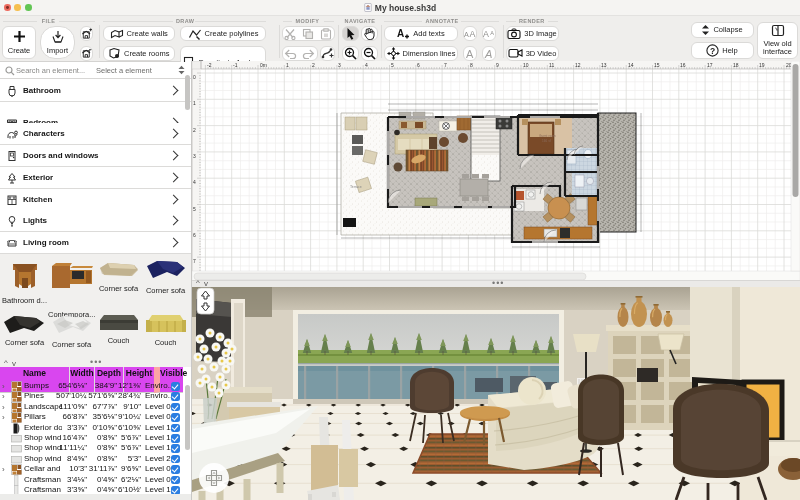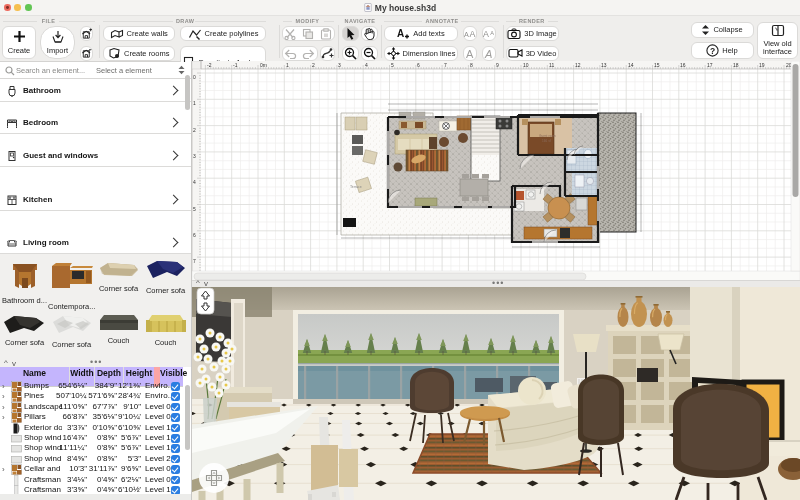--- a/index.html
+++ b/index.html
@@ -16,21 +16,21 @@
 .btn.sel{background:#d5d3d1;}
 #sidebar{position:absolute;left:0;top:62px;width:192px;height:438px;background:#fff;border-right:1px solid #c9c8c6;}
 #search{position:absolute;left:0;top:0;width:191px;height:17px;border-bottom:1px solid #d8d7d5;font-size:7.5px;color:#8a8a88;}
 .cat{position:absolute;left:0;width:191px;height:22px;background:#fff;border-bottom:1px solid #dcdbd9;}
 .cat .txt{position:absolute;left:23px;top:6px;font-size:8px;font-weight:bold;color:#141414;}
 .chev{position:absolute;width:7px;height:7px;border-right:1.6px solid #333;border-top:1.6px solid #333;transform:rotate(45deg);}
 #catalog{position:absolute;left:0;top:192px;width:191px;height:106px;background:#f1f0ee;}
 .thumb{position:absolute;text-align:center;width:47px;font-size:7.5px;color:#222;white-space:nowrap;}
 #fdiv{position:absolute;left:0;top:298px;width:191px;height:7px;background:#f1f0ee;}
 #ftable{position:absolute;left:0;top:305px;width:191px;height:127px;background:#fff;font-size:8px;color:#111;}
-.th{position:absolute;top:0;height:20px;font-weight:bold;font-size:8.5px;background:#c4b5fd;border-bottom:1px solid #d0cfcd;line-height:13px;}
+.th{position:absolute;top:0;height:26px;font-weight:bold;font-size:8.5px;background:#d946ef;border-bottom:1px solid #d0cfcd;line-height:13px;}
 .tr{position:absolute;left:0;width:183px;height:10.4px;}
 .td{position:absolute;top:0;height:10.4px;line-height:10.4px;overflow:hidden;}
 .num{text-align:right;}
 .cb{position:absolute;width:8.5px;height:8.5px;top:1px;background:#2a7de1;border-radius:2.5px;}
 .cb:after{content:"";position:absolute;left:2.2px;top:0.8px;width:3px;height:5px;border:solid #fff;border-width:0 1.5px 1.5px 0;transform:rotate(40deg);}
 .sbv{position:absolute;background:#c6c5c3;border-radius:3px;}
 #bottomstrip{position:absolute;left:0;top:432px;width:191px;height:6px;background:#ececea;}
 #planarea{position:absolute;left:192px;top:61px;width:608px;height:226px;background:#fff;}
 #divider2{position:absolute;left:192px;top:280px;width:608px;height:7px;background:#ebeae8;border-top:1px solid #d8d7d5;}
 #view3d{position:absolute;left:192px;top:287px;width:608px;height:213px;background:#d8d1c2;}
@@ -289,37 +289,61 @@
     <div class="cat" style="top:50px;">
       <svg width="12" height="12" viewBox="0 0 12 12" style="position:absolute;left:6px;top:5px;">
         <path d="M1.5 9.5v-4h9v4" fill="none" stroke="#333"></path>
         <path d="M1.5 5.5V3h9v2.5" fill="none" stroke="#333"></path>
         <path d="M3 5.5v-1.5h2.5v1.5M6.5 5.5v-1.5H9v1.5" fill="none" stroke="#333" stroke-width="0.8"></path>
         <path d="M1.5 9.5V11M10.5 9.5V11" stroke="#333"></path>
       </svg>
       <div class="txt">Bedroom</div>
       <div class="chev" style="left:170px;top:7px;"></div>
     </div>
+    <div class="cat" style="top:61.1px;">
+      <svg width="12" height="12" viewBox="0 0 12 12" style="position:absolute;left:6px;top:5px;">
+        <path d="M2 8c0-2 1.5-3.5 3.5-3.5S9 6 9 8M9 8c1 0 2-.8 2-2M2 8v2M4 8v2.5M7 8v2.5M9 8v2" fill="none" stroke="#333"></path>
+        <circle cx="10" cy="4.5" r="1.4" fill="none" stroke="#333"></circle>
+      </svg>
+      <div class="txt">Characters</div>
+      <div class="chev" style="left:170px;top:7px;"></div>
+    </div>
     <div class="cat" style="top:82.9px;">
       <svg width="12" height="12" viewBox="0 0 12 12" style="position:absolute;left:6px;top:5px;">
         <rect x="3" y="1.5" width="6" height="9" fill="none" stroke="#333"></rect>
         <rect x="4.5" y="3" width="3" height="3" fill="none" stroke="#333" stroke-width="0.8"></rect>
         <circle cx="7.6" cy="7.5" r="0.7" fill="#333"></circle>
       </svg>
-      <div class="txt">Guest and windows</div>
+      <div class="txt">Doors and windows</div>
+      <div class="chev" style="left:170px;top:7px;"></div>
+    </div>
+    <div class="cat" style="top:104.7px;">
+      <svg width="12" height="12" viewBox="0 0 12 12" style="position:absolute;left:6px;top:5px;">
+        <path d="M6 1.5L3 5h1.5L2.5 8H6M6 1.5L9 5H7.5l2 3H6M6 8v3" fill="none" stroke="#333"></path>
+        <path d="M4 11h4" stroke="#333"></path>
+      </svg>
+      <div class="txt">Exterior</div>
       <div class="chev" style="left:170px;top:7px;"></div>
     </div>
     <div class="cat" style="top:126.5px;">
       <svg width="12" height="12" viewBox="0 0 12 12" style="position:absolute;left:6px;top:5px;">
         <rect x="2" y="2" width="8" height="8.5" fill="none" stroke="#333"></rect>
         <path d="M2 5.5h8M6 5.5v5" stroke="#333" stroke-width="0.8"></path>
         <circle cx="4" cy="3.7" r="0.8" fill="none" stroke="#333" stroke-width="0.8"></circle>
         <circle cx="8" cy="3.7" r="0.8" fill="none" stroke="#333" stroke-width="0.8"></circle>
       </svg>
       <div class="txt">Kitchen</div>
+      <div class="chev" style="left:170px;top:7px;"></div>
+    </div>
+    <div class="cat" style="top:148.3px;">
+      <svg width="12" height="12" viewBox="0 0 12 12" style="position:absolute;left:6px;top:5px;">
+        <path d="M6 1.5a2.8 2.8 0 0 1 2.8 2.8c0 1.4-1 2-1.3 3H4.5c-.3-1-1.3-1.6-1.3-3A2.8 2.8 0 0 1 6 1.5z" fill="none" stroke="#333"></path>
+        <path d="M5 8.5h2M6 8.5V11M5 11h2" stroke="#333" stroke-width="0.9"></path>
+      </svg>
+      <div class="txt">Lights</div>
       <div class="chev" style="left:170px;top:7px;"></div>
     </div>
     <div class="cat" style="top:170.1px;">
       <svg width="12" height="12" viewBox="0 0 12 12" style="position:absolute;left:6px;top:5px;">
         <path d="M2 5v4h8V5" fill="none" stroke="#333"></path>
         <path d="M2 7h8" stroke="#333" stroke-width="0.8"></path>
         <path d="M1.5 5a1 1 0 0 1 2 0M8.5 5a1 1 0 0 1 2 0" fill="none" stroke="#333" stroke-width="0.9"></path>
         <path d="M3.5 5.5v-2h5v2" fill="none" stroke="#333" stroke-width="0.8"></path>
       </svg>
       <div class="txt">Living room</div>
@@ -334,21 +358,21 @@
           <path d="M14 14h12v12l-6 4-6-4z" fill="#b5762f"></path>
           <rect x="17" y="20" width="6" height="10" fill="#7c4a1e"></rect>
         </svg><div style="margin-top:0px;">Bathroom d...</div></div>
       <div class="thumb" style="left:48px;top:4px;"><svg width="44" height="34" viewBox="0 0 44 34" style="">
           <path d="M2 8h18v22H2z" fill="#a9692f"></path>
           <path d="M2 8l4-3h16l-2 3z" fill="#c08038"></path>
           <path d="M20 12h22v14H20z" fill="#b5762f"></path>
           <path d="M22 13h12v8h-12z" fill="#2b2b2b"></path>
           <path d="M36 13h5v12h-5z" fill="#94591f"></path>
           <path d="M20 10l3-2h20l-1 2z" fill="#c88a3c"></path>
-        </svg><div style="margin-top:8px;">Contempora...</div></div>
+        </svg><div style="margin-top:16px;">Contempora...</div></div>
       <div class="thumb" style="left:95px;top:4px;"><svg width="46" height="24" viewBox="0 0 46 24" style="">
           <path d="M4 10l8-5 26 2 4 5-6 6-28-1z" fill="#cbbc9b"></path>
           <path d="M4 10l2 6 28 2 8-7-4-4-26-2z" fill="#b7a784" opacity="0.5"></path>
           <path d="M12 5l26 2 2 4-26-1z" fill="#ddd0b0"></path>
         </svg><div style="margin-top:0px;">Corner sofa</div></div>
       <div class="thumb" style="left:142px;top:4px;"><svg width="46" height="26" viewBox="0 0 46 26" style="">
           <path d="M4 8l10-5 20 1 8 6-8 8-10-4-14 6z" fill="#1c2260"></path>
           <path d="M14 3l20 1 6 5-10 6-10-4z" fill="#2a3178"></path>
         </svg><div style="margin-top:0px;">Corner sofa</div></div>
       <div class="thumb" style="left:1px;top:58px;"><svg width="46" height="24" viewBox="0 0 46 24" style="">

